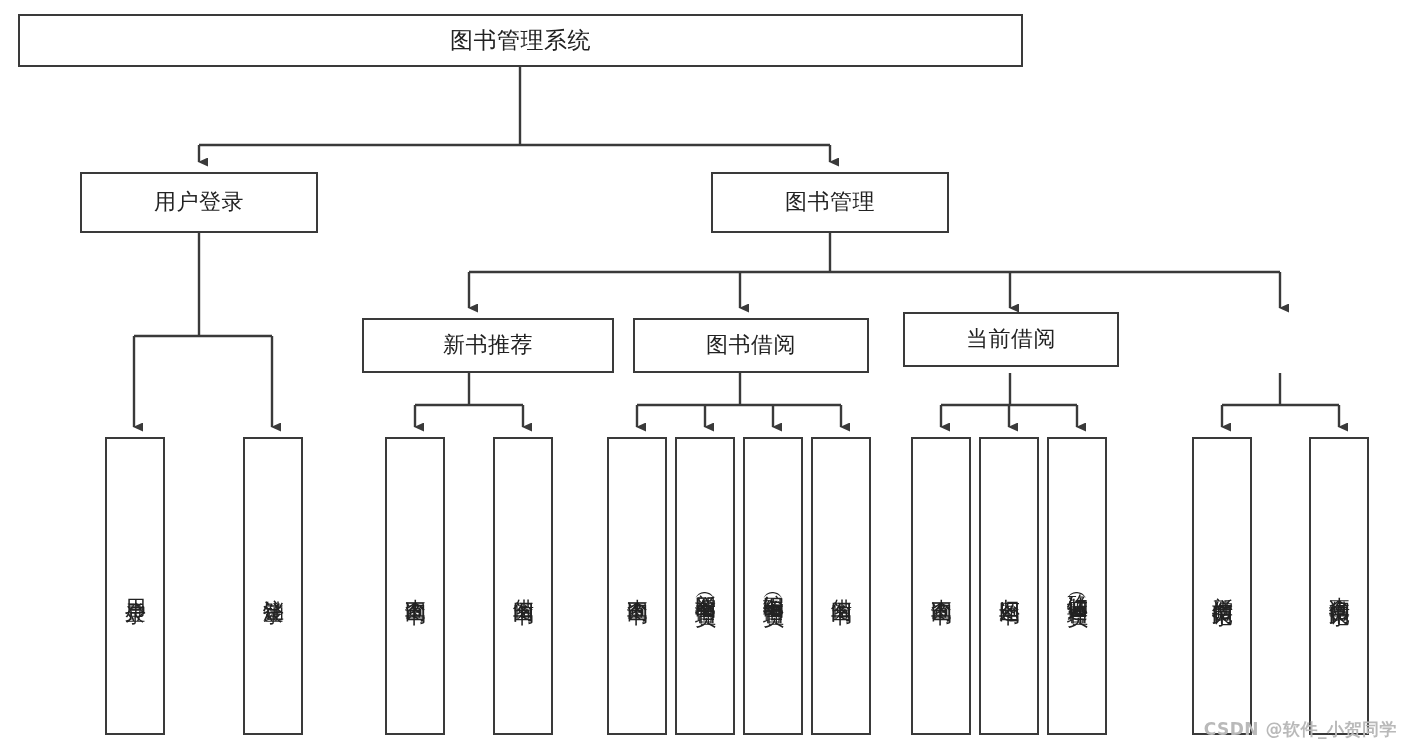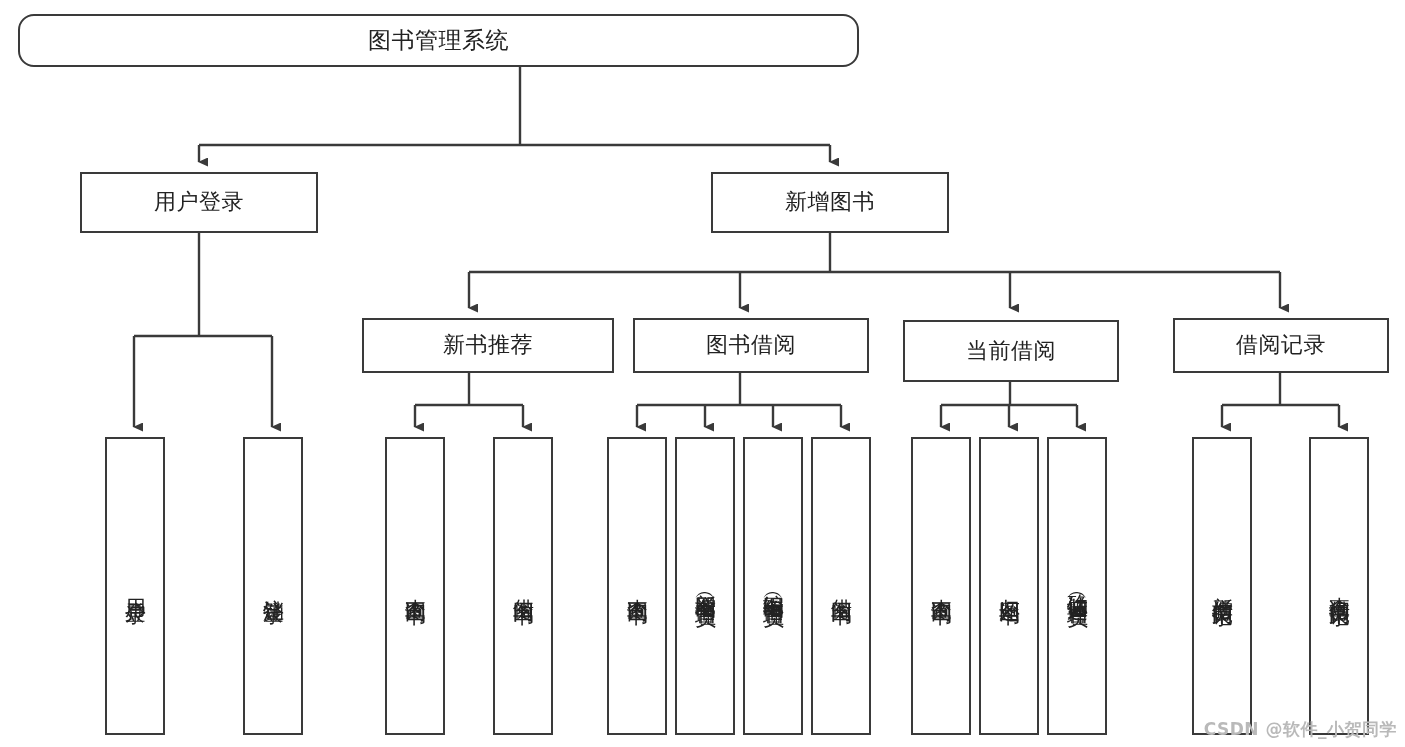--- a/index.html
+++ b/index.html
@@ -121,42 +121,39 @@
       <path d="M1009,405 L1009,427" marker-end="url(#arrowhead)"></path>
       <path d="M1077,405 L1077,427" marker-end="url(#arrowhead)"></path>
 
       <path d="M1280,373 L1280,405"></path>
       <path d="M1222,405 L1339,405"></path>
       <path d="M1222,405 L1222,427" marker-end="url(#arrowhead)"></path>
       <path d="M1339,405 L1339,427" marker-end="url(#arrowhead)"></path>
     </g>
   </svg>
 
-  <div class="node node-h node-root" style="left:18px; top:14px; width:841px; height:53px;border-radius:16px;">
+  <div class="node node-h node-root" style="left:18px; top:14px; width:1005px; height:53px;">
     <span class="node-label">图书管理系统</span>
   </div>
 
   <div class="node node-h" style="left:80px; top:172px; width:238px; height:61px;">
     <span class="node-label">用户登录</span>
   </div>
   <div class="node node-h" style="left:711px; top:172px; width:238px; height:61px;">
-    <span class="node-label">新增图书</span>
+    <span class="node-label">图书管理</span>
   </div>
 
   <div class="node node-h" style="left:362px; top:318px; width:252px; height:55px;">
     <span class="node-label">新书推荐</span>
   </div>
   <div class="node node-h" style="left:633px; top:318px; width:236px; height:55px;">
     <span class="node-label">图书借阅</span>
   </div>
-  <div class="node node-h" style="left:903px; top:320px; width:216px; height:62px;">
+  <div class="node node-h" style="left:903px; top:312px; width:216px; height:55px;">
     <span class="node-label">当前借阅</span>
-  </div>
-  <div class="node node-h" style="left:1173px; top:318px; width:216px; height:55px;">
-    <span class="node-label">借阅记录</span>
   </div>
 
   <div class="node node-v" style="left:105px; top:437px; width:60px; height:298px;">
     <span class="node-label">用户登录</span>
   </div>
   <div class="node node-v" style="left:243px; top:437px; width:60px; height:298px;">
     <span class="node-label">注销登录</span>
   </div>
 
   <div class="node node-v" style="left:385px; top:437px; width:60px; height:298px;">

